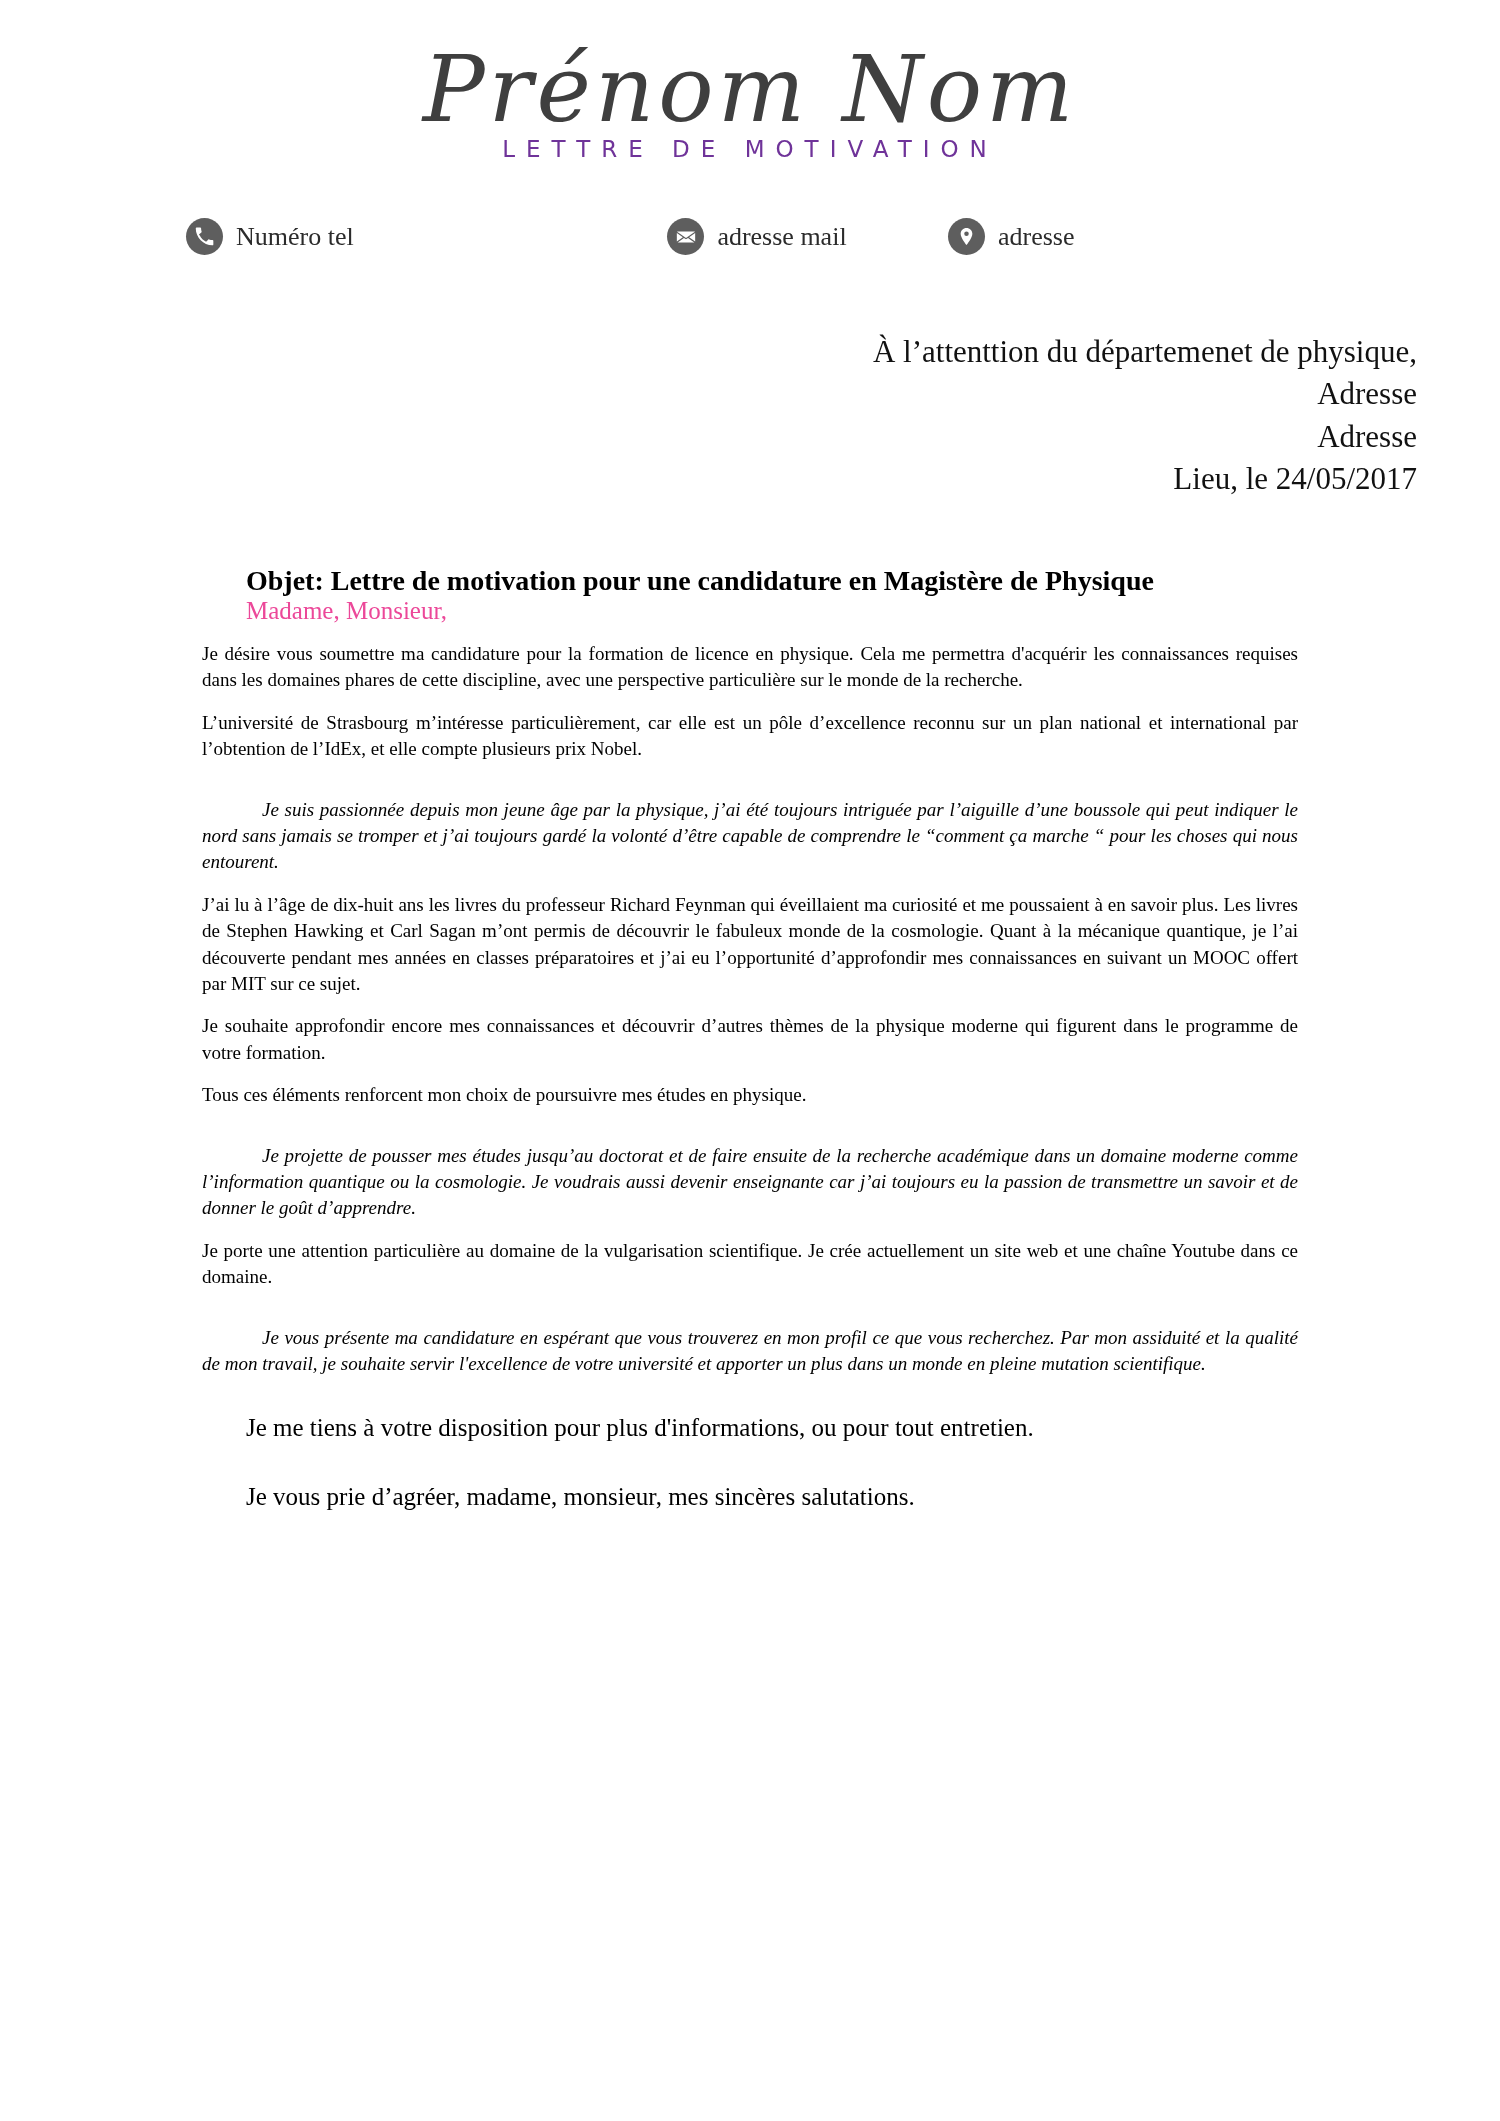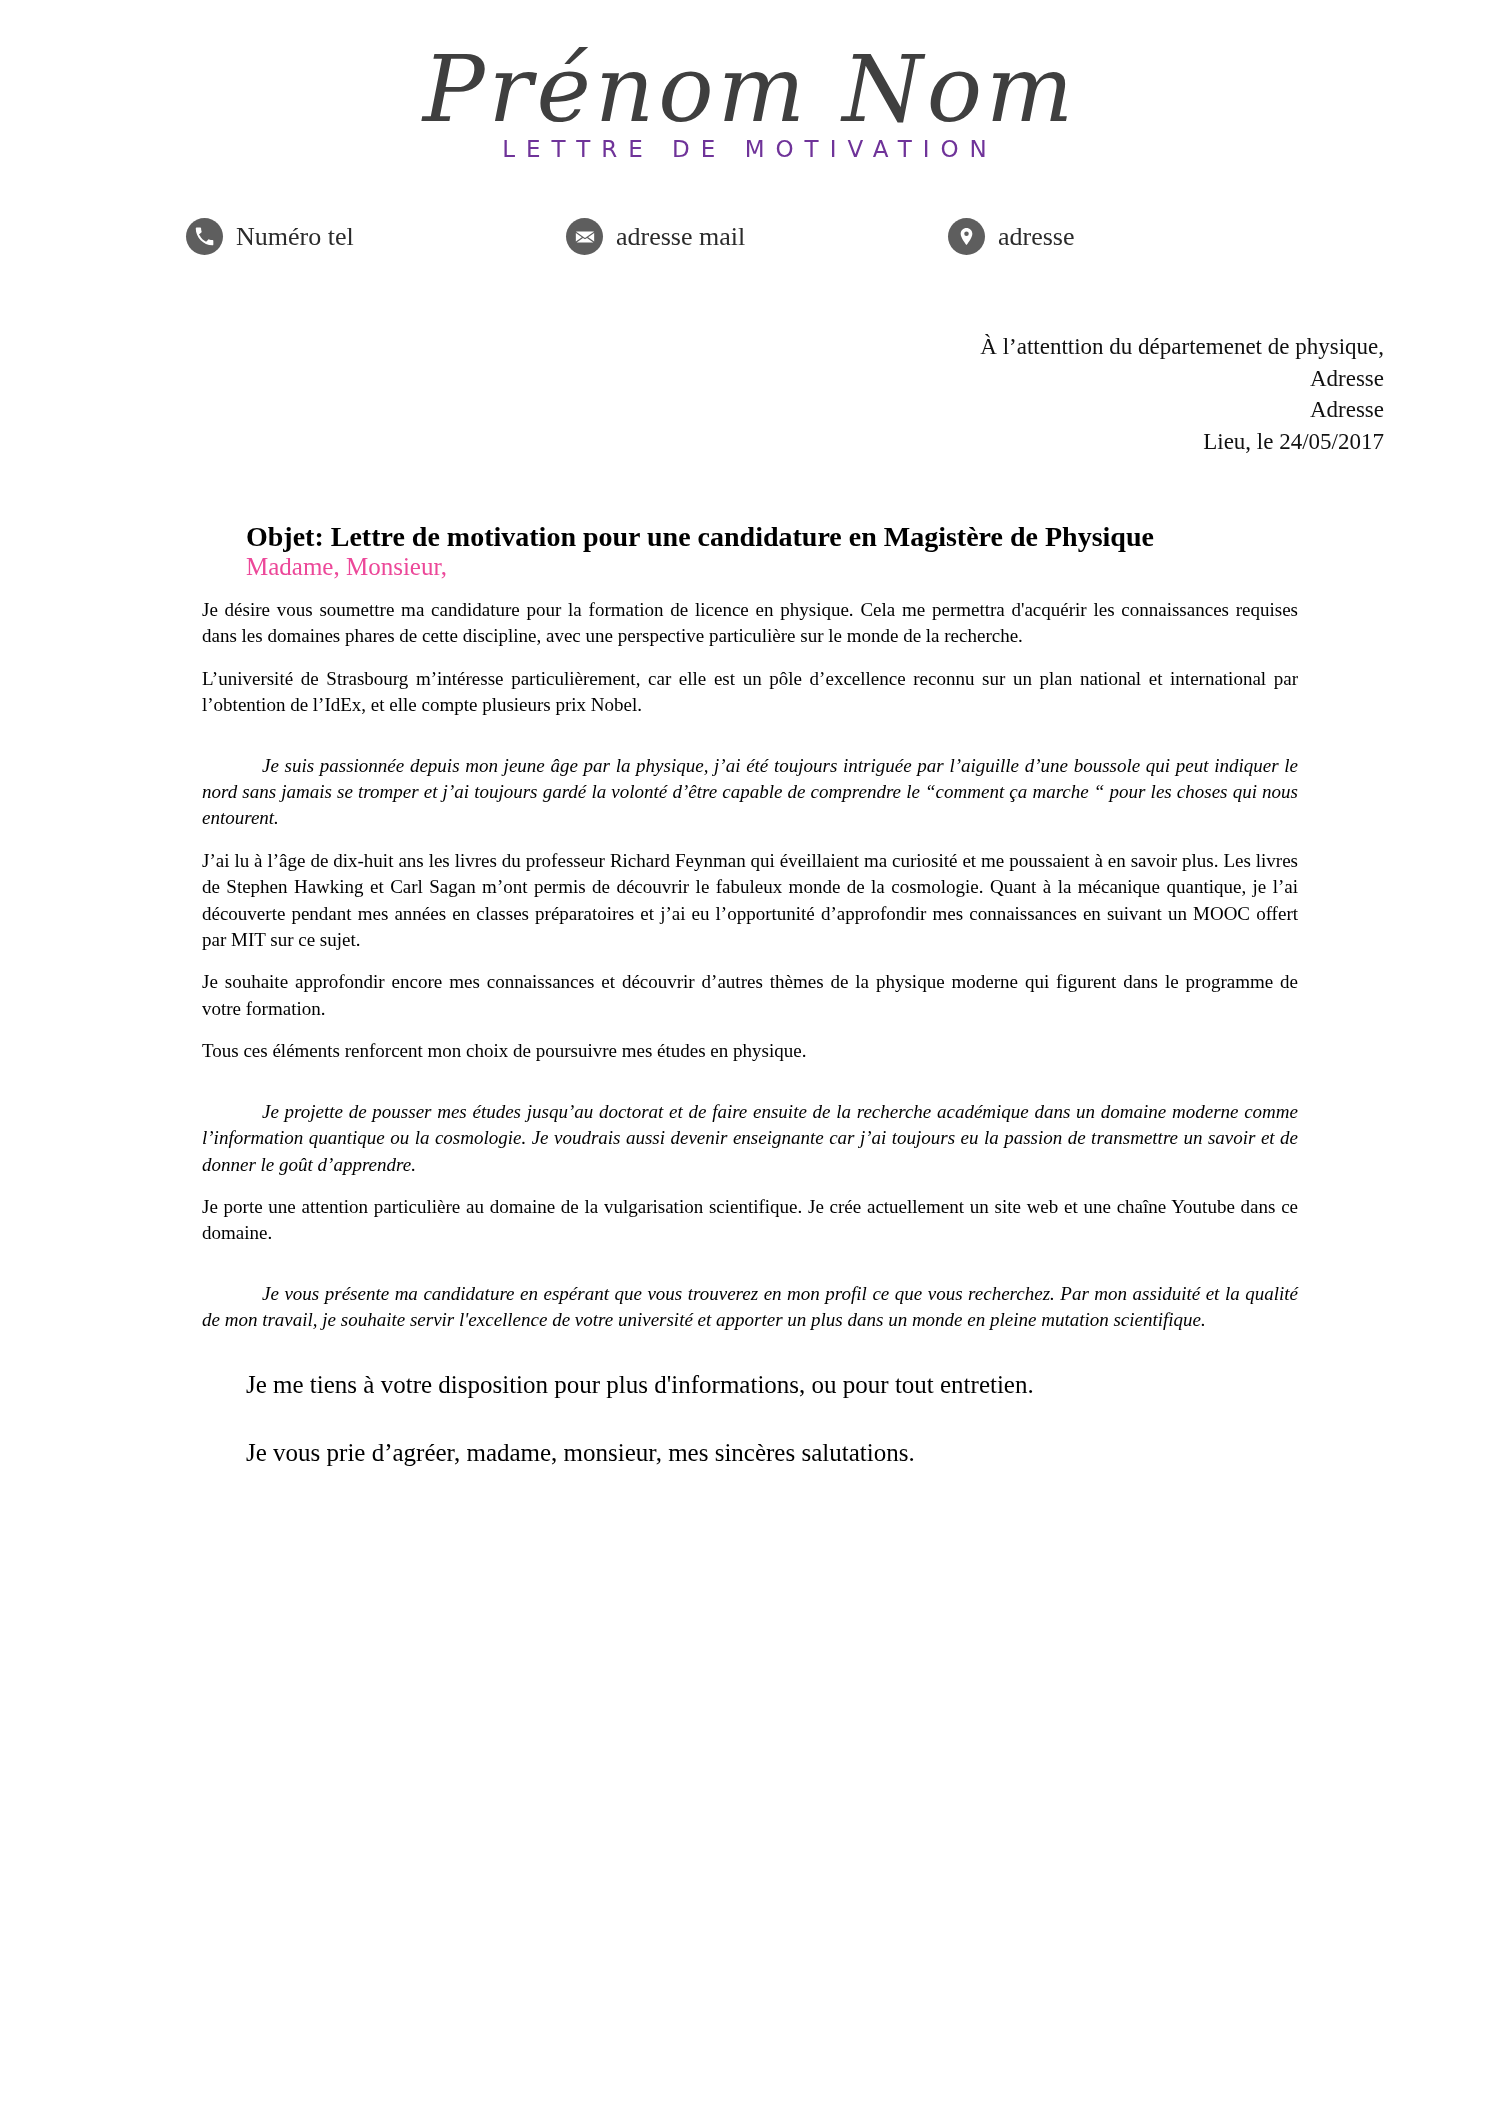--- a/index.html
+++ b/index.html
@@ -54,21 +54,21 @@
     padding-left: 186px;
     padding-right: 186px;
     box-sizing: border-box;
   }
   .contact-item {
     display: flex;
     align-items: center;
     flex: 0 0 auto;
   }
   .contact-item.slot-1 { width: 380px; }
-  .contact-item.slot-2 { width: 382px; }
+  .contact-item.slot-2 { width: 382px; justify-content: center; }
   .contact-item.slot-3 { width: 300px; }
   .contact-icon {
     width: 37px;
     height: 37px;
     border-radius: 50%;
     background: #5e5e5e;
     display: flex;
     align-items: center;
     justify-content: center;
     flex: 0 0 auto;
@@ -78,23 +78,23 @@
     margin-left: 13px;
     font-size: 26px;
     color: #2b2b2b;
     line-height: 1;
     white-space: nowrap;
   }
 
   
   .recipient {
     margin-top: 76px;
-    padding-right: 116px;
+    padding-right: 83px;
     text-align: right;
-    font-size: 23px;
+    font-size: 31px;
     line-height: 1.37;
     color: #111111;
   }
   .recipient div { white-space: nowrap; }
 
   
   .body-wrap {
     padding-left: 186px;
     padding-right: 186px;
     box-sizing: border-box;

